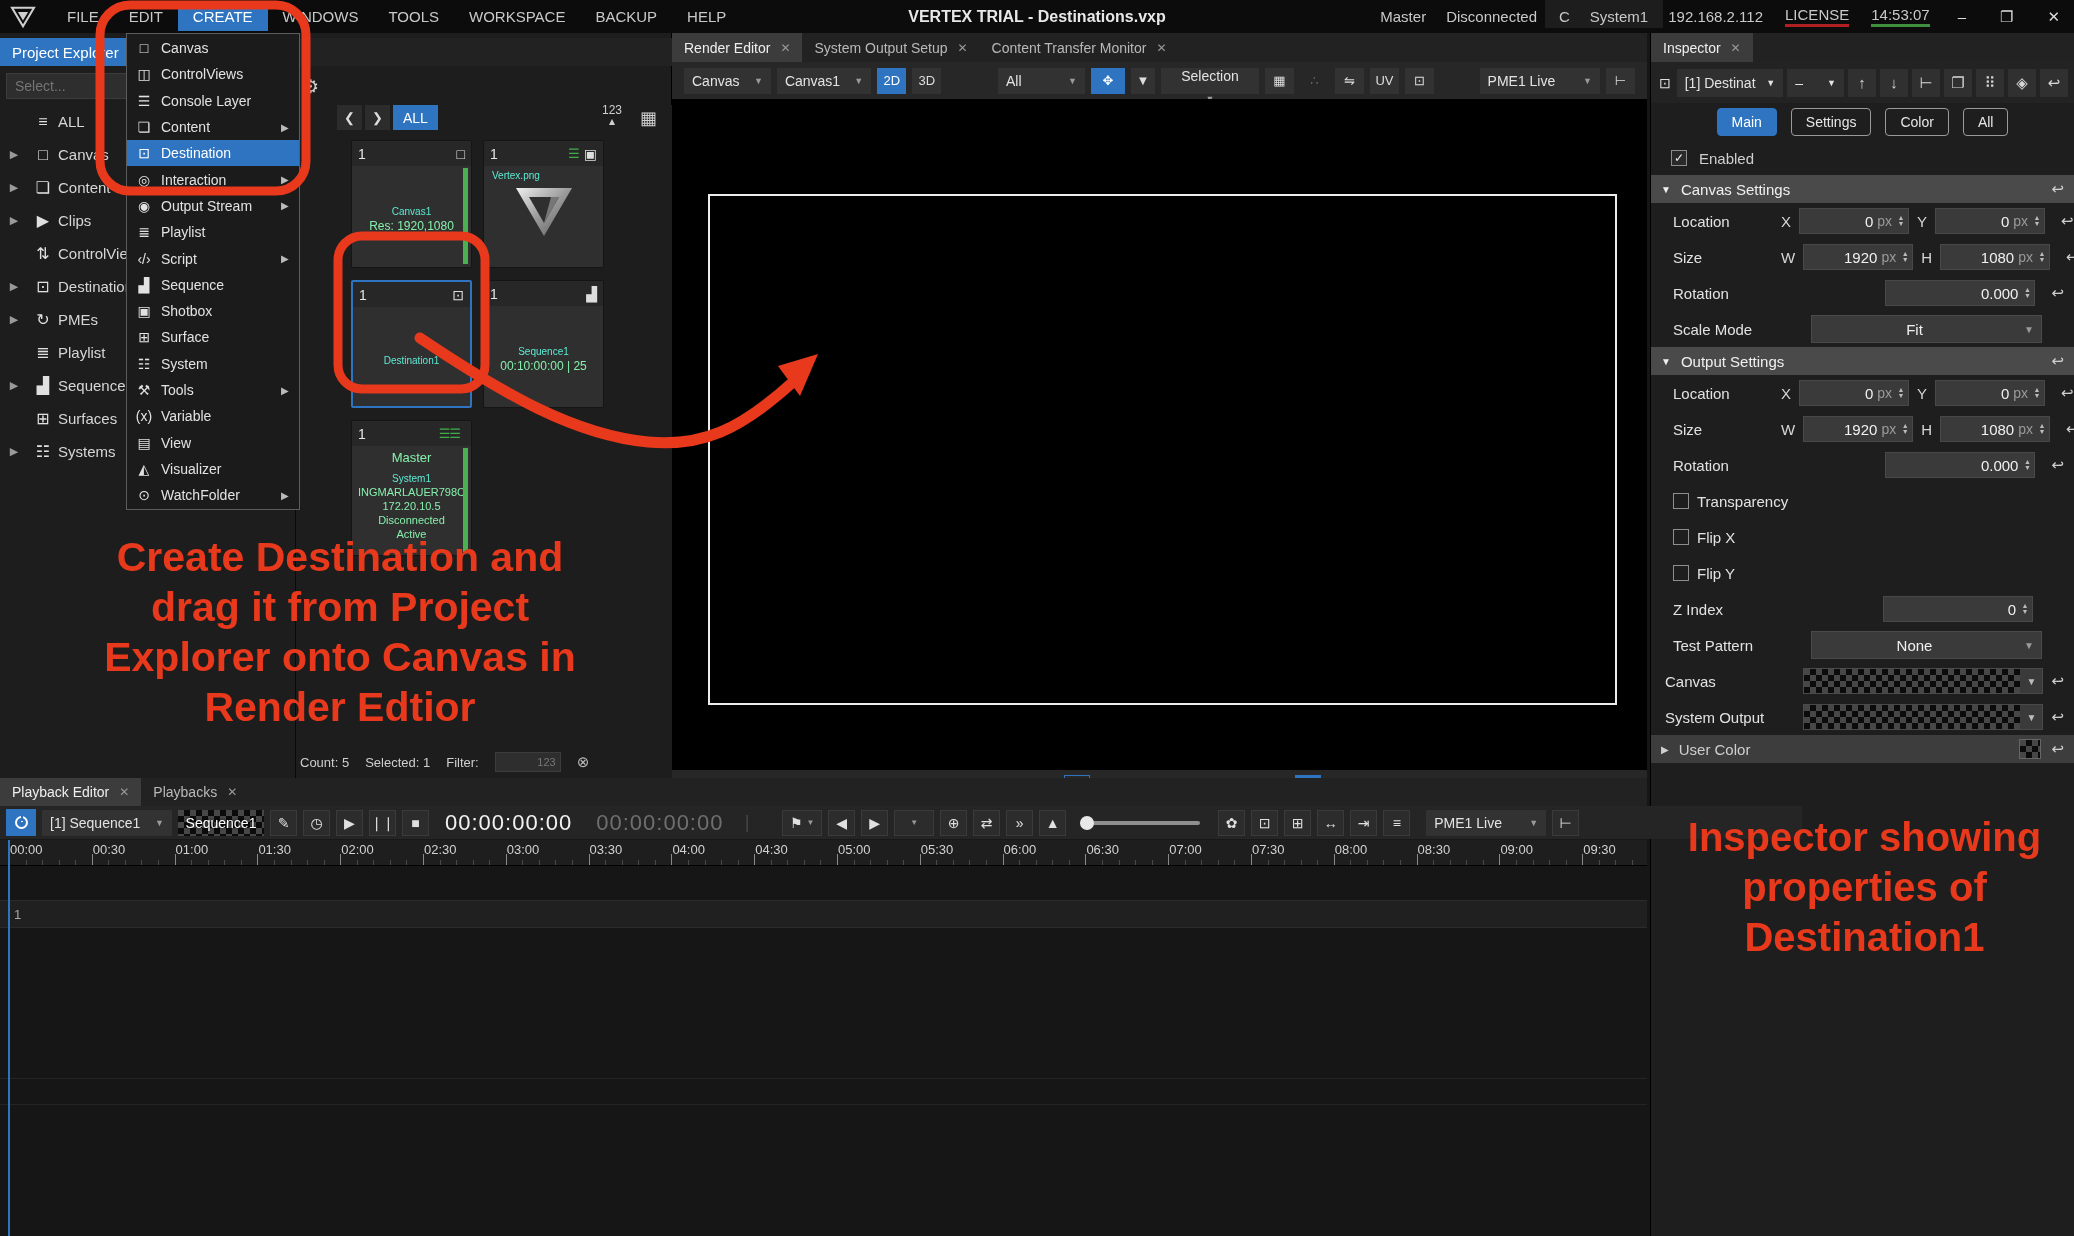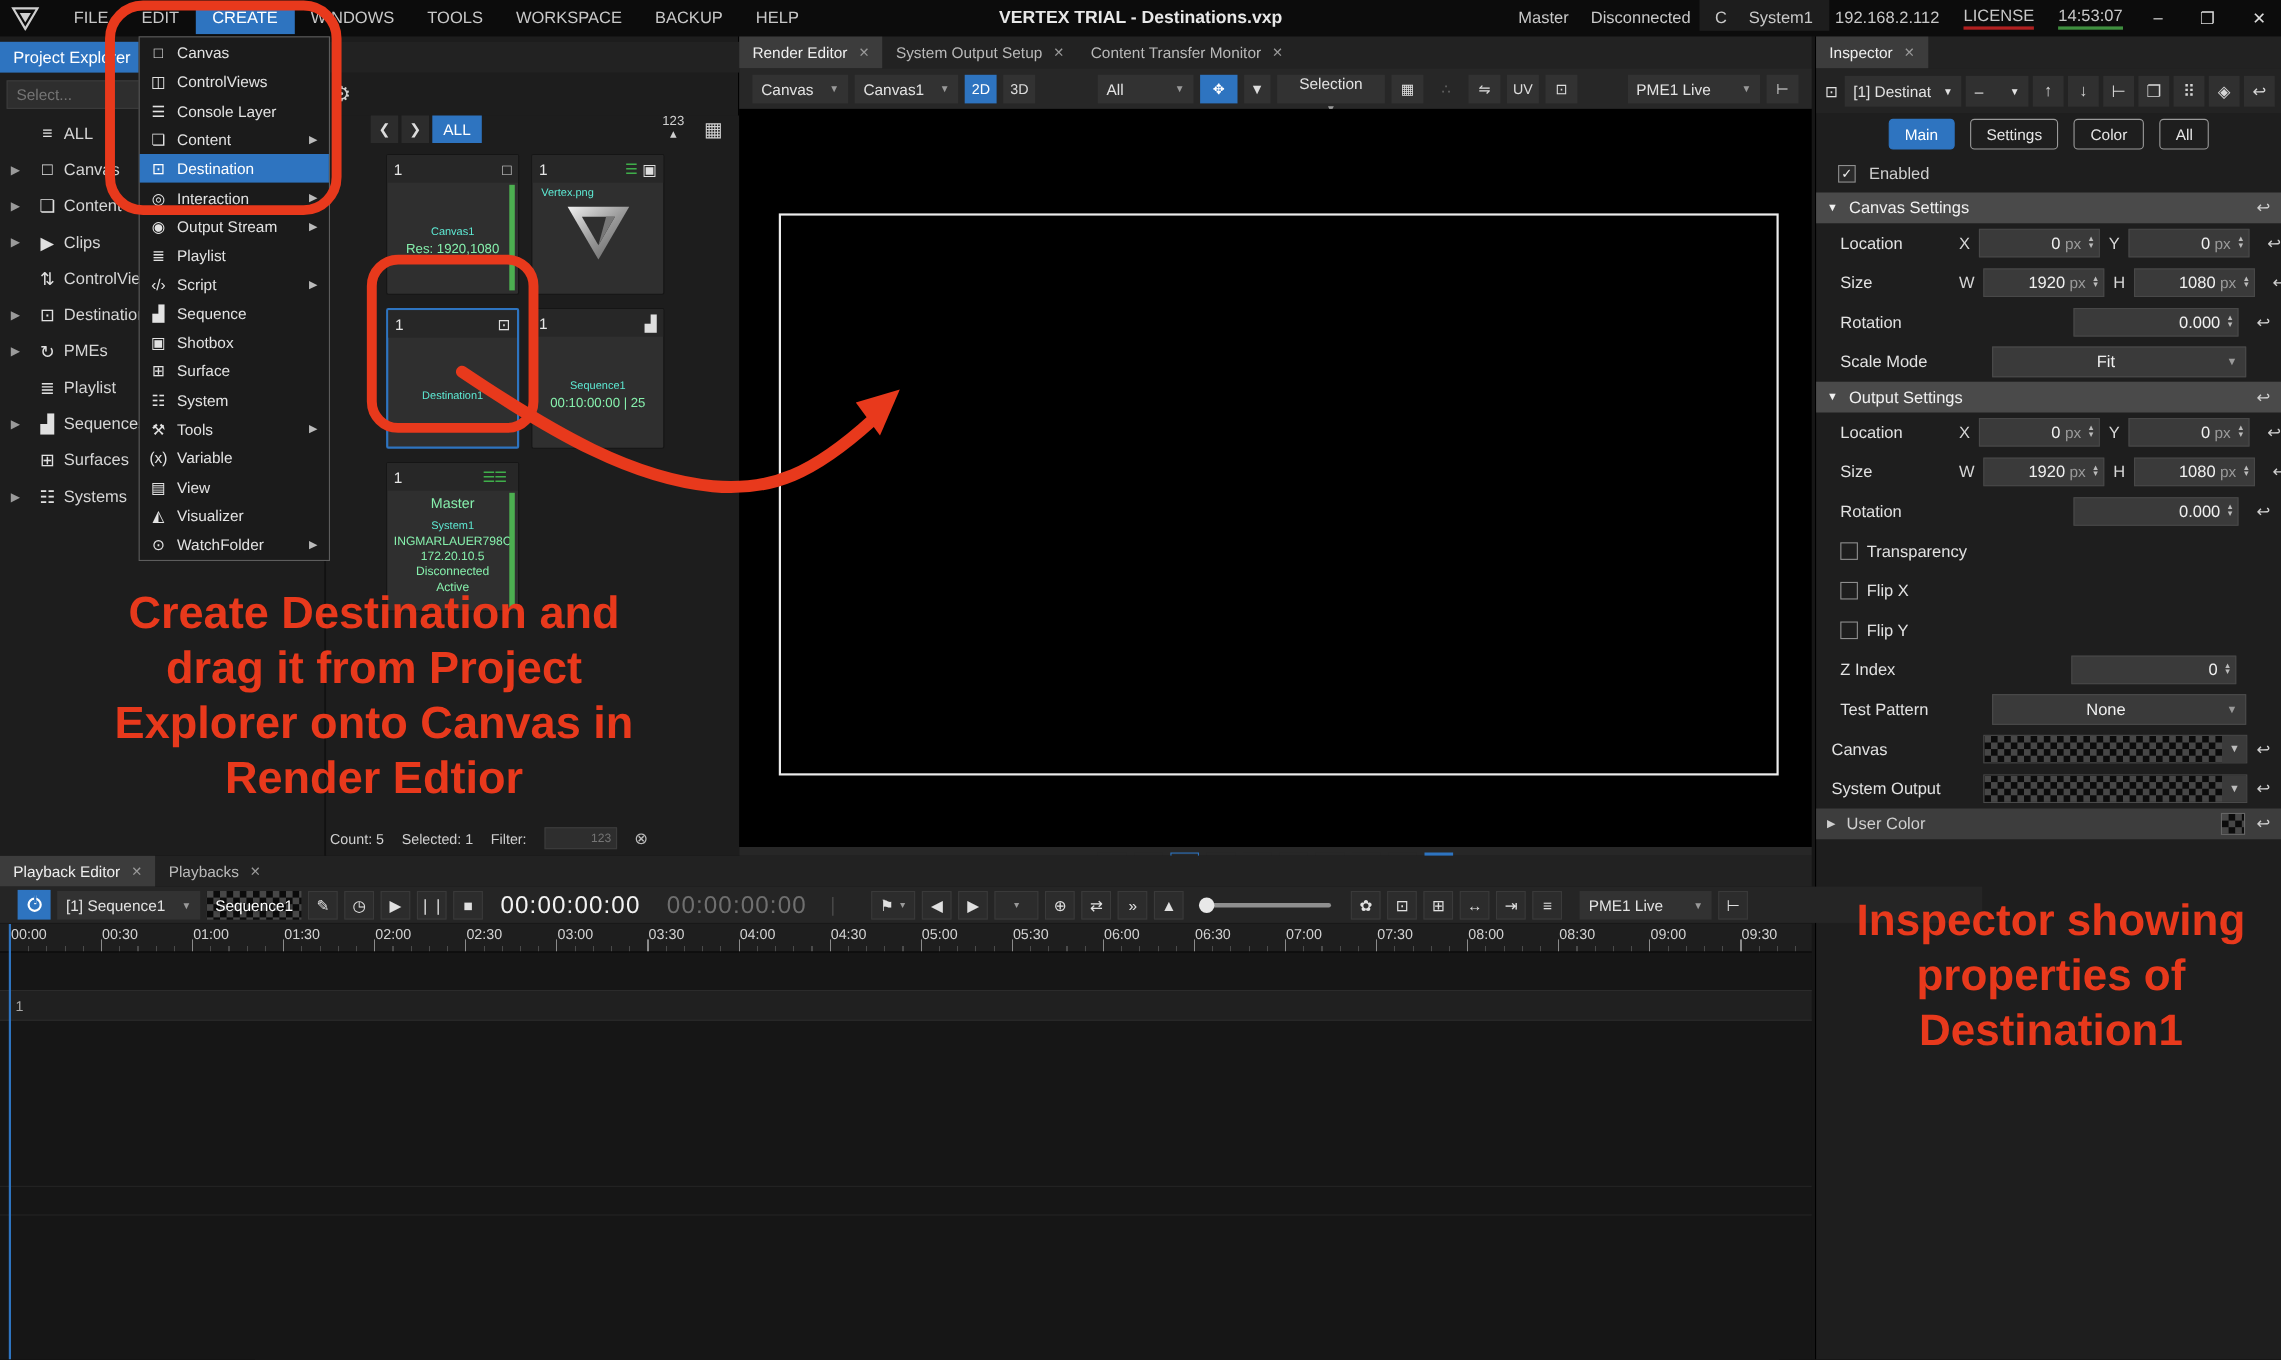--- a/index.html
+++ b/index.html
@@ -125,21 +125,21 @@
   .checker { background-image:repeating-conic-gradient(#0b0b0b 0% 25%, #474747 0% 50%); background-size:12px 12px; }
   .resfield { height:26px; flex:1; border:1px solid #4a4a4a; display:flex; }
   .resfield .cpart { flex:1; }
   .resfield .car { width:22px; background:#3a3a3a; display:flex; align-items:center; justify-content:center; font-size:10px; color:#bbb; }
   .uc-hdr { height:28px; background:#3d3d3d; display:flex; align-items:center; padding:0 10px; gap:10px; font-size:15px; }
   .uc-swatch { width:22px; height:20px; border:1px solid #666; }
 
   
   .playback { position:absolute; left:0; top:778px; width:1647px; height:458px; background:#181818; }
   .pb-toolbar { position:absolute; left:0; top:28px; width:1802px; height:33px; background:#252525;
-    display:flex; align-items:center; gap:6px; padding:0 16px; font-size:14px; }
+    display:flex; align-items:center; gap:6px; padding:0 6px; font-size:14px; }
   .power { width:30px; height:27px; background:#2e74c0; display:flex; align-items:center; justify-content:center; }
   .power-g { width:13px; height:13px; border:2px solid #fff; border-radius:50%; position:relative; }
   .power-g:after { content:""; position:absolute; left:4px; top:-5px; width:2px; height:8px; background:#2e74c0; box-shadow:0 0 0 0 #fff; }
   .power-g i { position:absolute; left:4.5px; top:-4px; width:2px; height:8px; background:#fff; }
   .seqfield { width:86px; height:26px; color:#fff; font-size:14px; display:flex; align-items:center; justify-content:center;
     text-shadow:0 0 3px #000; }
   .pic { width:27px; height:26px; background:#2c2c2c; display:flex; align-items:center; justify-content:center;
     color:#e0e0e0; font-size:14px; border:1px solid #3a3a3a; }
   .tc-main { font-size:22px; color:#f2f2f2; margin-left:10px; letter-spacing:1px; }
   .tc-sec { font-size:22px; color:#6f6f6f; margin-left:18px; letter-spacing:1px; }

